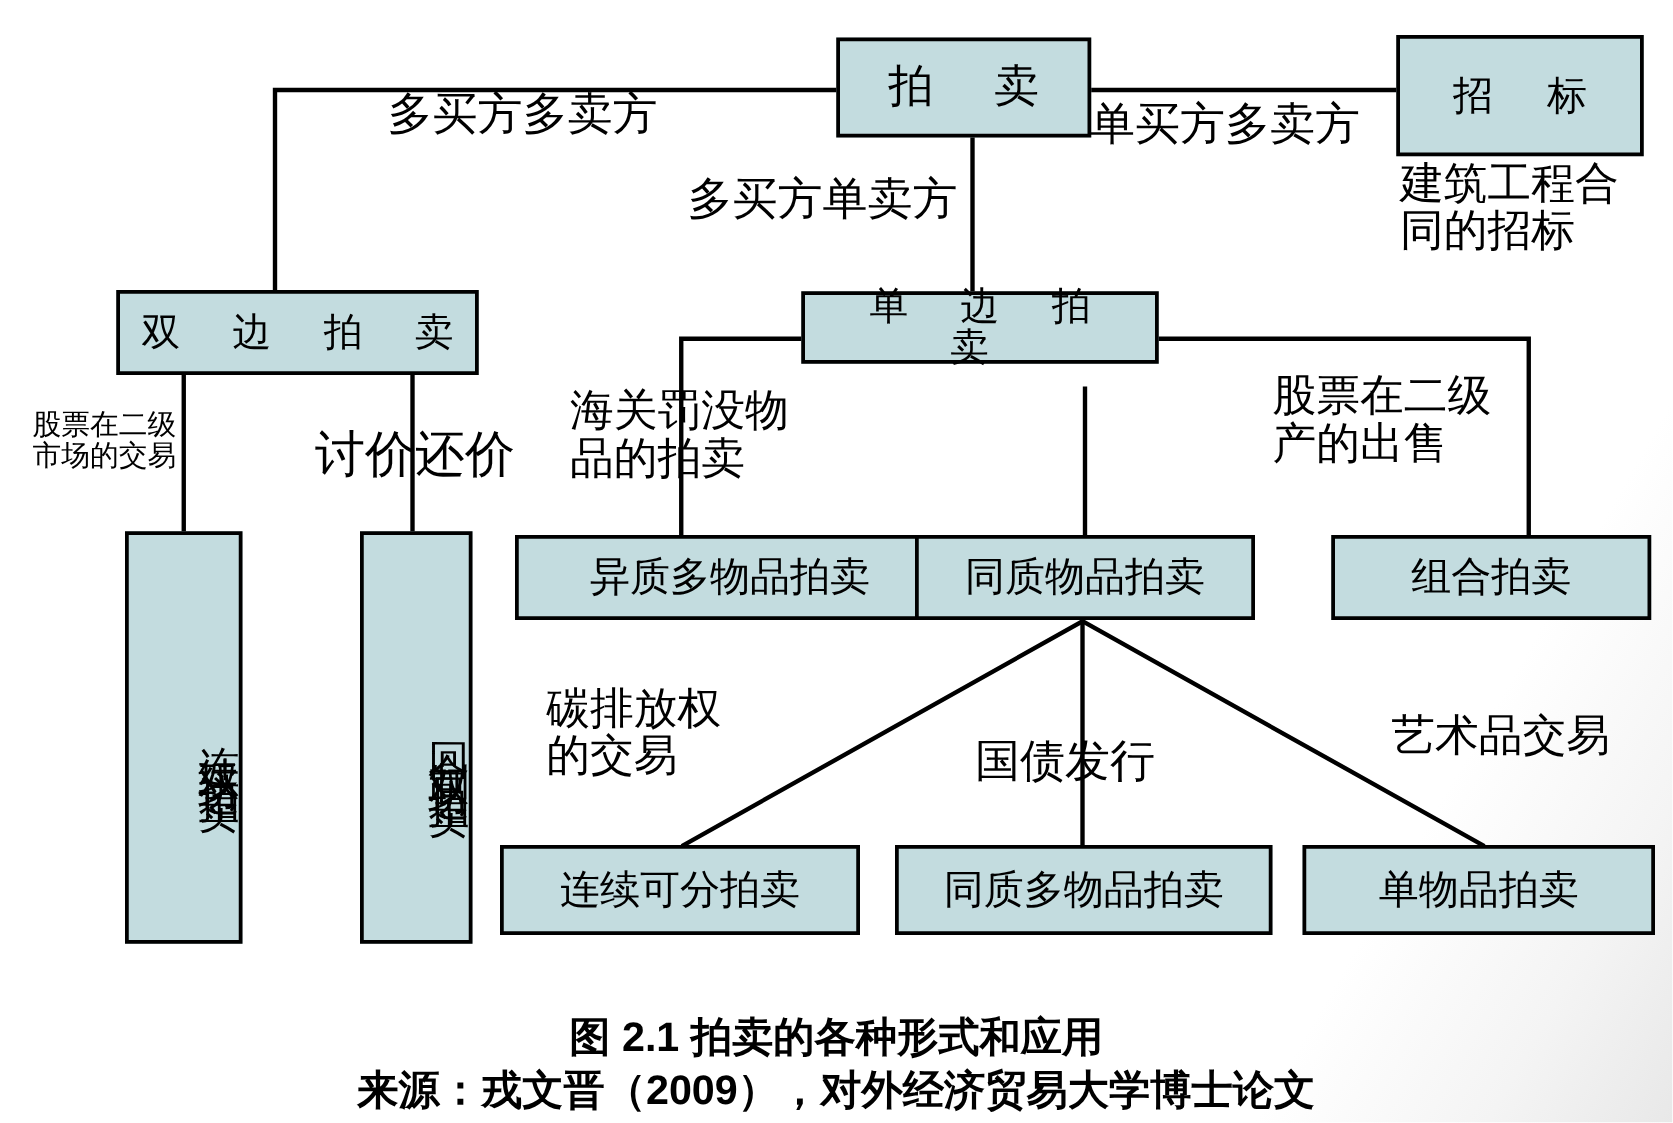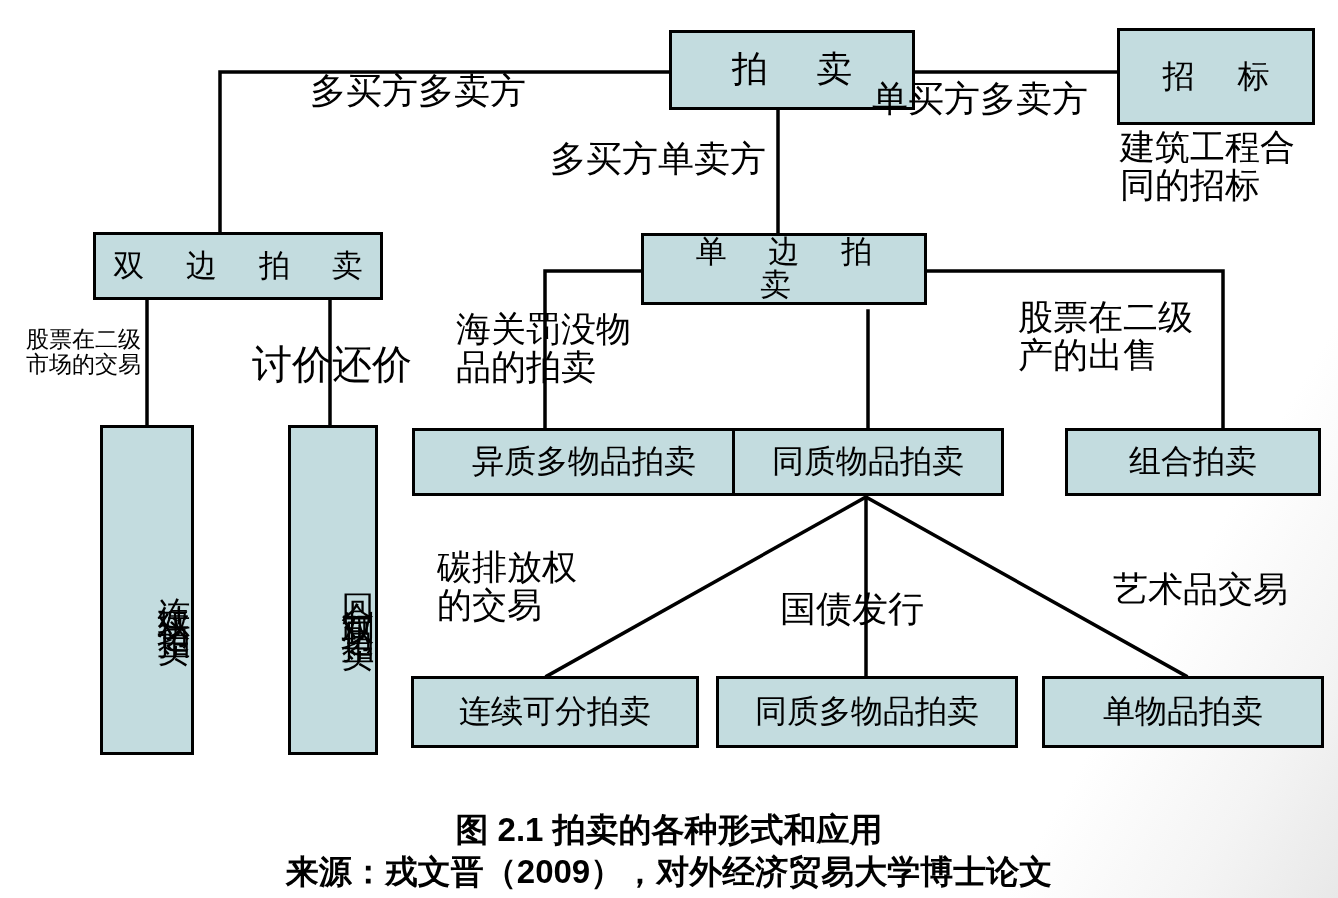--- a/index.html
+++ b/index.html
@@ -89,33 +89,33 @@
       <path d="M 868 311 L 868 428"></path>
 
       <path d="M 925 271 L 1223 271 L 1223 428"></path>
 
       <path d="M 866 497 L 547 676"></path>
       <path d="M 866 497 L 866 676"></path>
       <path d="M 866 497 L 1186 676"></path>
     </g>
   </svg>
 
-  <div class="node spaced" style="left:669px; top:30px; width:246px; height:80px; font-size:36px;">
+  <div class="node spaced" style="left:669px; top:30px; width:204px; height:80px; font-size:36px;">
     <span>拍 卖</span>
   </div>
 
   <div class="node spaced" style="left:1117px; top:28px; width:198px; height:97px; font-size:32px;">
     <span>招 标</span>
   </div>
 
   <div class="node spaced" style="left:93px; top:232px; width:290px; height:68px; font-size:31px;justify-content:center;">
     <span>双 边 拍 卖</span>
   </div>
 
-  <div class="node spaced" style="left:641px; top:233px; width:286px; height:72px; font-size:31px;">
+  <div class="node spaced" style="left:641px; top:233px; width:286px; height:58px; font-size:31px;">
     <span>单 边 拍 卖</span>
   </div>
 
   <div class="node vert" style="left:100px; top:425px; width:94px; height:330px; font-size:33px;">
     <span>连续双边拍卖</span>
   </div>
 
   <div class="node vert" style="left:288px; top:425px; width:90px; height:330px; font-size:33px;">
     <span>回合制双边拍卖</span>
   </div>
@@ -125,21 +125,21 @@
   </div>
 
   <div class="node" style="left:732px; top:428px; width:272px; height:68px; font-size:32px;">
     <span>同质物品拍卖</span>
   </div>
 
   <div class="node" style="left:1065px; top:428px; width:256px; height:68px; font-size:32px;">
     <span>组合拍卖</span>
   </div>
 
-  <div class="node" style="left:411px; top:676px; width:288px; height:72px; font-size:32px;">
+  <div class="node" style="left:400px; top:676px; width:288px; height:72px; font-size:32px;">
     <span>连续可分拍卖</span>
   </div>
 
   <div class="node" style="left:716px; top:676px; width:302px; height:72px; font-size:32px;">
     <span>同质多物品拍卖</span>
   </div>
 
   <div class="node" style="left:1042px; top:676px; width:282px; height:72px; font-size:32px;">
     <span>单物品拍卖</span>
   </div>

